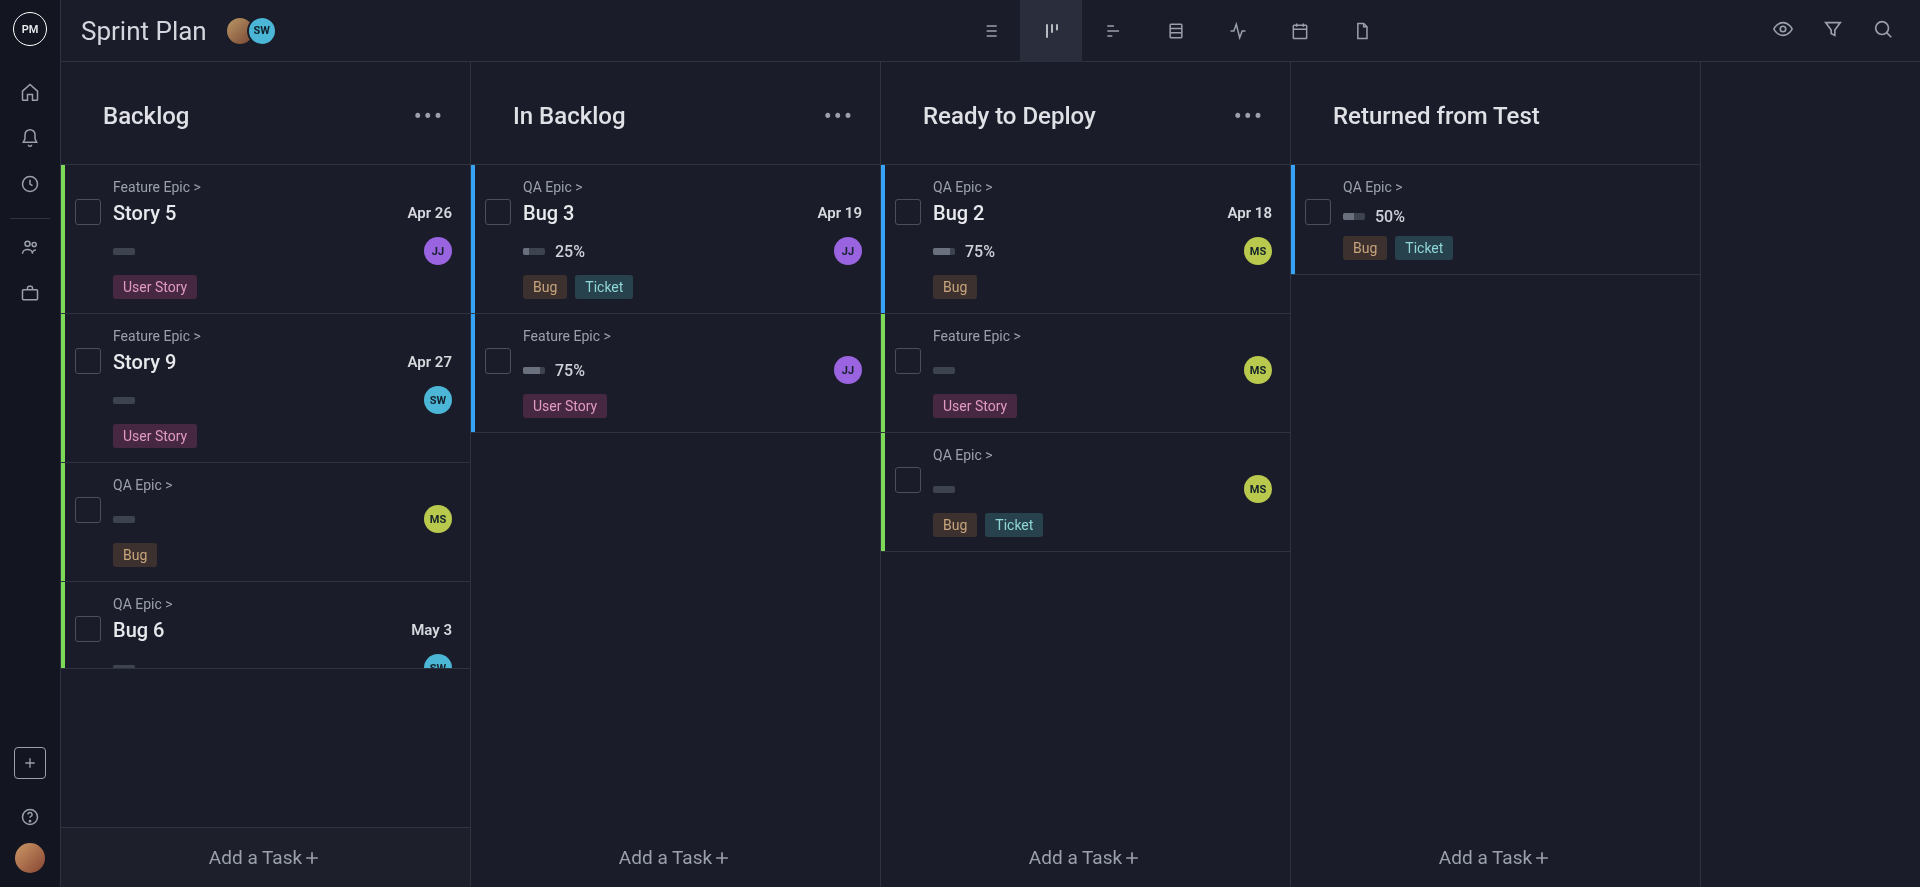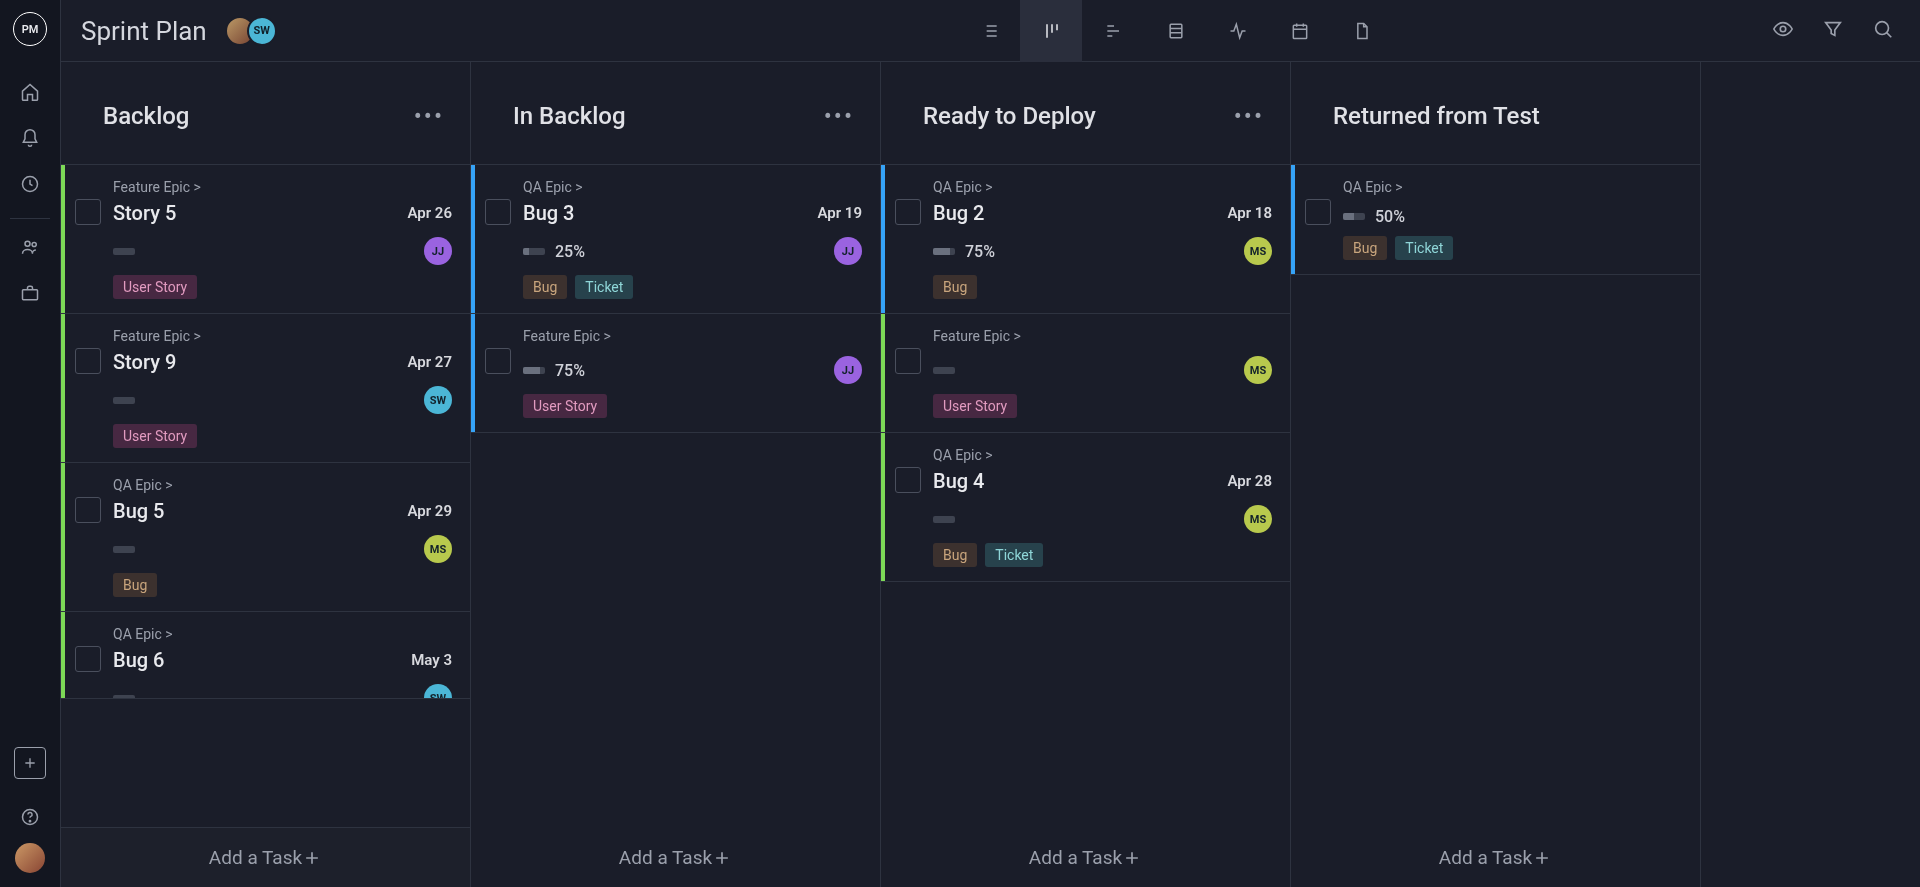--- a/index.html
+++ b/index.html
@@ -328,24 +328,20 @@
                 <div class="tags">
                   <span class="tag pink">User Story</span>
                 </div>
               </div>
             </div>
             <div class="card">
               <div class="edge green"></div>
               <div class="chk"></div>
               <div class="body">
                 <div class="epic">QA Epic</div>
-                <div class="row1">
-                  <div class="name">Bug 5</div>
-                  <div class="date">Apr 29</div>
-                </div>
                 <div class="row2">
                   <div class="prog">
                     <div class="bar"></div>
                   </div>
                   <div class="assignee lime" style="background: var(--lime);">MS</div>
                 </div>
                 <div class="tags">
                   <span class="tag brown">Bug</span>
                 </div>
               </div>
@@ -475,24 +471,20 @@
                 <div class="tags">
                   <span class="tag pink">User Story</span>
                 </div>
               </div>
             </div>
             <div class="card">
               <div class="edge green"></div>
               <div class="chk"></div>
               <div class="body">
                 <div class="epic">QA Epic</div>
-                <div class="row1">
-                  <div class="name">Bug 4</div>
-                  <div class="date">Apr 28</div>
-                </div>
                 <div class="row2">
                   <div class="prog">
                     <div class="bar"></div>
                   </div>
                   <div class="assignee lime" style="background: var(--lime);">MS</div>
                 </div>
                 <div class="tags">
                   <span class="tag brown">Bug</span>
                   <span class="tag teal">Ticket</span>
                 </div>

